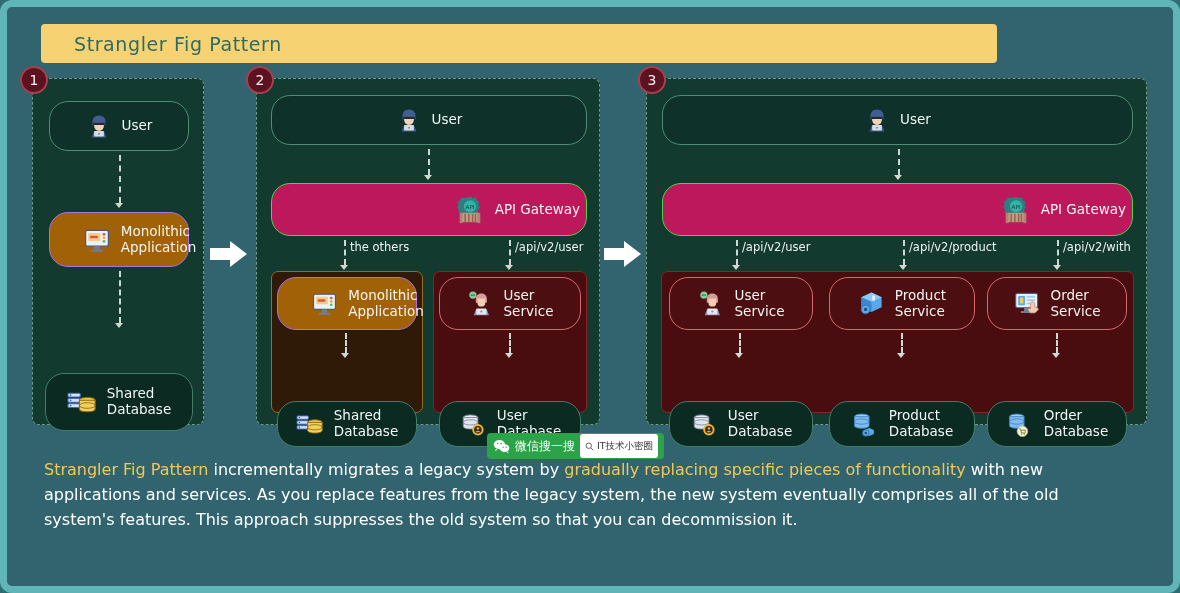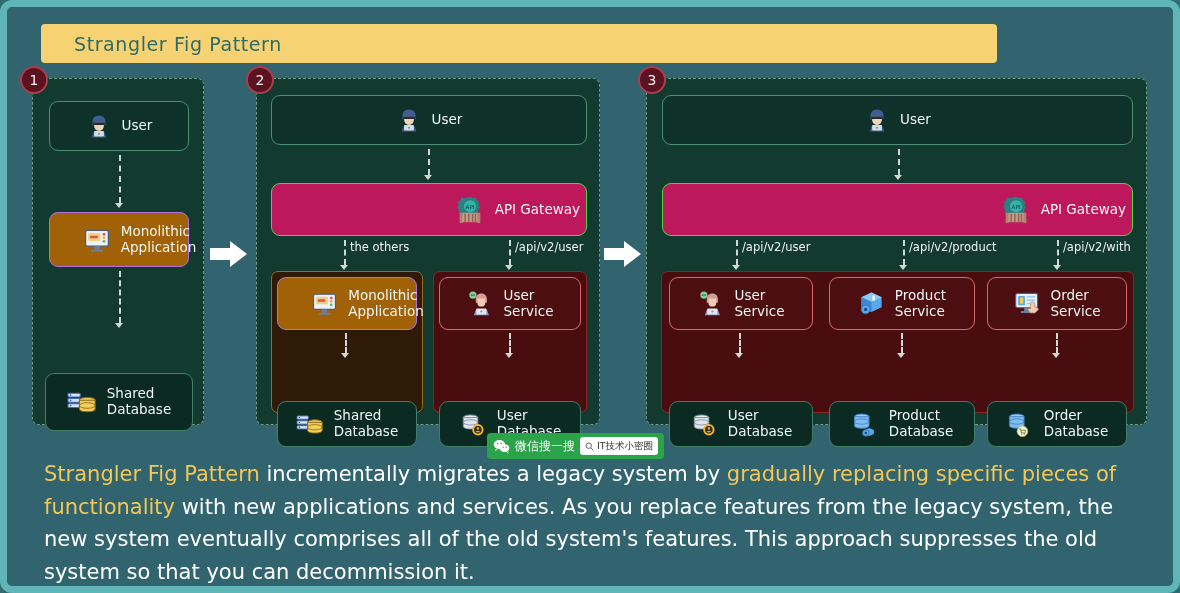--- a/index.html
+++ b/index.html
@@ -68,21 +68,21 @@
     display: flex; align-items: center; justify-content: center;
     z-index: 6;
   }
   #badge1 { left: 20px;  top: 66px; }
   #badge2 { left: 246px; top: 66px; }
   #badge3 { left: 638px; top: 66px; }
 
   
   .node {
     position: absolute;
-    border-radius: 9px;
+    border-radius: 19px;
     display: flex;
     align-items: center;
     justify-content: center;
     gap: 10px;
     color: #f2f6f3;
     font-size: 13.5px;
     line-height: 1.18;
     padding: 0 6px;
   }
   .node .lbl { white-space: pre-line; text-align: left; }
@@ -127,21 +127,21 @@
     position: absolute;
     width: 38px; height: 30px;
   }
 
   
   .desc {
     position: absolute;
     left: 44px; top: 458px;
     width: 1090px;
     color: #ffffff;
-    font-size: 21px;
+    font-size: 16px;
     line-height: 1.55;
     font-family: "DejaVu Sans", sans-serif;
   }
   .hl { color: #f3c757; }
 
   
   .wechat {
     position: absolute;
     left: 487px; top: 433px;
     height: 26px;
@@ -149,21 +149,21 @@
     border-radius: 4px;
     display: flex; align-items: center;
     padding: 0 6px;
     gap: 5px;
     z-index: 9;
   }
   .wechat .wc-txt { color: #ffffff; font-size: 12px; }
   .wechat .wc-search {
     background: #ffffff;
     border-radius: 3px;
-    height: 18px;
+    height: 24px;
     display: flex; align-items: center;
     padding: 0 5px; gap: 3px;
   }
   .wechat .wc-search span { color: #333; font-size: 9.5px; }
 
   .watermark {
     position: absolute;
     right: 28px; bottom: 14px;
     color: #ffffff;
     font-size: 21px;

